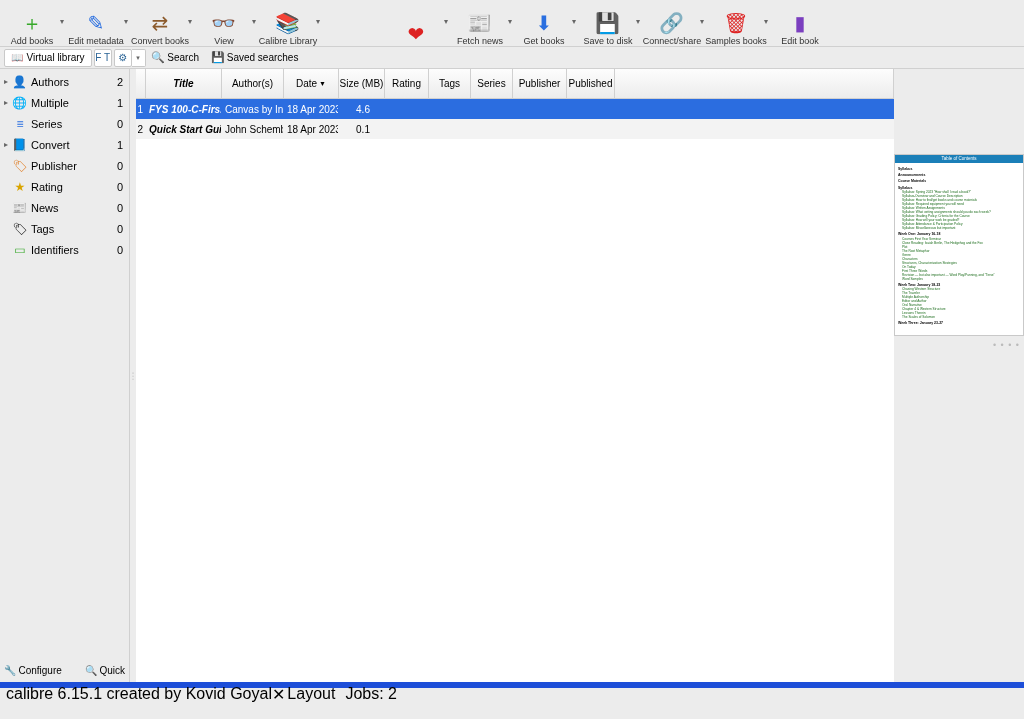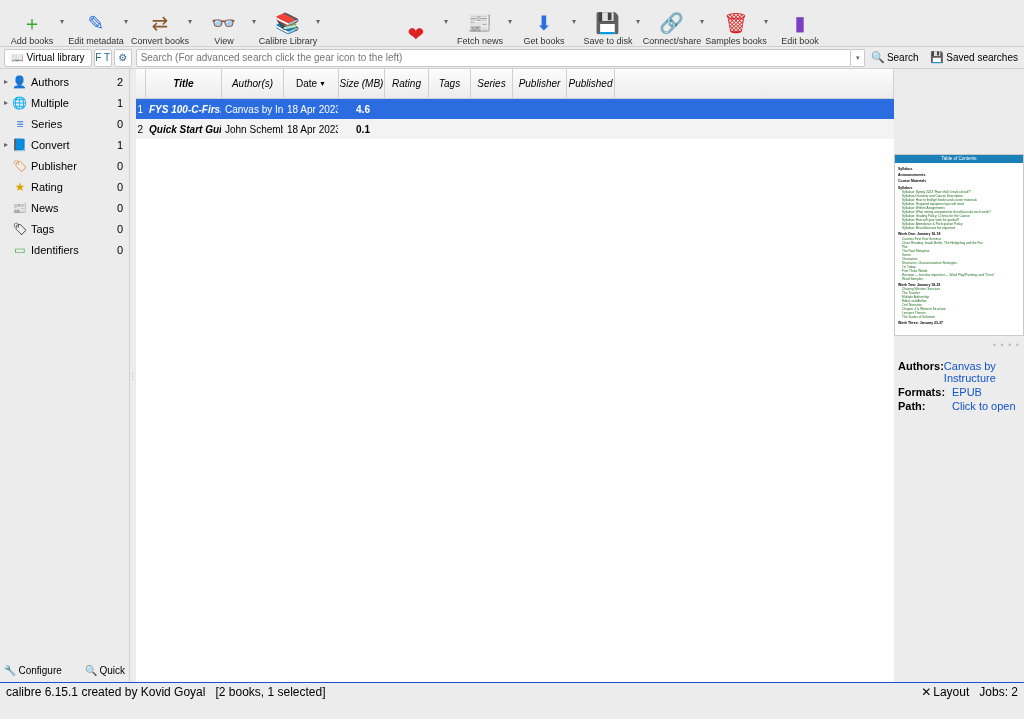--- a/index.html
+++ b/index.html
@@ -31,57 +31,57 @@
 .sb-item .ic { width: 16px; text-align: center; font-size: 12px; margin-right: 3px; }
 .sb-item .txt { flex: 1; }
 .sb-item .cnt { width: 14px; text-align: right; padding-right: 6px; color: #000; }
 .sb-foot { display: flex; justify-content: space-between; padding: 2px 4px 6px; font-size: 10px; }
 .sb-foot span { display: flex; align-items: center; gap: 2px; cursor: pointer; }
 
 .drag-dots { width: 6px; display:flex; align-items:center; justify-content:center; color:#bbb; font-size:9px; }
 
 .center { flex: 1; background: #fff; display: flex; flex-direction: column; }
 .thead { display: flex; height: 30px; font-size: 10px; border-bottom: 1px solid #d0d0d0; background: linear-gradient(#fdfdfd,#ececec); }
-.th { border-right: 1px solid #d0d0d0; display: flex; align-items: center; justify-content: center; font-style: italic; }
+.th { border-right: 1px solid #d0d0d0; display: flex; align-items: center; justify-content: center; }
 .th.sort { font-weight: normal; font-style: normal;}
 .th .s-ar { font-size: 7px; margin-left: 2px; }
 .col-num { width: 10px; }
 .col-title { width: 76px; font-style: italic; font-weight: bold;}
 .col-auth { width: 62px; }
 .col-date { width: 55px; }
 .col-size { width: 46px; }
 .col-rating { width: 44px; }
 .col-tags { width: 42px; }
 .col-series { width: 42px; }
 .col-pub { width: 54px; }
 .col-published { width: 48px; text-align: center; }
 .col-rest { flex: 1; }
 
 .tbody { flex: 1; }
 .tr { display: flex; height: 20px; font-size: 10px; align-items: center; }
 .tr.sel { background: #2b6de0; color: #fff; }
 .tr .td { border-right: 1px solid transparent; padding-left: 3px; overflow: hidden; white-space: nowrap; text-overflow: ellipsis; display:flex; align-items:center;}
 .tr .td.num { justify-content: flex-end; padding-right: 2px; }
-.tr .td.size { justify-content: center; font-weight: bold; }
+.tr .td.size { justify-content: center; }
 .tr.alt { background: #f3f3f3; }
 
 .rightpane { width: 130px; background: #ececec; display: flex; flex-direction: column; }
 .preview { margin: 0 0 4px; width: 130px; height: 182px; background: #fff; border: 1px solid #c9c9c9; overflow: hidden; font-size: 3.2px; color: #1a6b1a; line-height: 1.25; }
 .preview .hdr { background: #1b7fb8; color: #fff; text-align: center; font-size: 4.5px; padding: 1px 0; }
 .preview .body { padding: 2px 3px; }
 .preview .sec { color: #000; font-weight: bold; margin-top: 2px; font-size:3.5px;}
 .preview .lnk { color: #1a6b1a; display:block; padding-left:4px;}
 .meta { padding: 10px 4px 0; font-size: 11px; }
 .meta .row { display: flex; margin-bottom: 2px; }
 .meta .k { font-weight: bold; width: 54px; }
 .meta .v { color: #1155cc; }
 .dots-row { text-align: right; padding-right: 4px; color: #bbb; font-size: 9px; letter-spacing: 1px; height:10px;}
 
 
-.status { height: 18px; border-top: 1px solid #1d4ed8; display: flex; align-items: center; font-size: 12px; padding: 0 6px; background: #ececec; }
+.status { height: 18px; border-top: 6px solid #1d4ed8; display: flex; align-items: center; font-size: 16px; padding: 0 6px; background: #ececec; }
 .status .mid { flex: 1; padding-left: 10px; }
 .status .r { display: flex; gap: 10px; }
 .status .r span { display:flex; align-items:center; gap:2px; cursor:pointer;}
 
 
 .c-green{color:#36a829;} .c-blue{color:#2a6fe0;} .c-brown{color:#8b5a2b;} .c-red{color:#d22;} .c-purple{color:#7b3fbf;} .c-orange{color:#e07b1f;} .c-yell{color:#d9a400;}
 </style>
 </head>
 <body>
 
@@ -147,21 +147,20 @@
     </div>
   </div>
 
 <div class="searchrow">
   <div class="vlib">
     <span>📖</span>
     <span>Virtual library</span>
   </div>
   <div class="ft-btn">F T</div>
   <div class="gear-btn">⚙</div>
-  <input class="searchbox" placeholder="Search (For advanced search click the gear icon to the left)" style="">
   <div class="search-dd">▾</div>
   <div class="search-act">
       <span class="i">🔍</span>
       <span>Search</span>
     </div>
   <div class="search-act">
       <span class="i" style="color:#2a6fe0">💾</span>
       <span>Saved searches</span>
     </div>
 </div>
@@ -323,40 +322,25 @@
           <span class="lnk">Multiple Authorship</span>
           <span class="lnk">Editor and Author</span>
           <span class="lnk">Oral Narrative</span>
           <span class="lnk">Chapter 4 &amp; Western Structure</span>
           <span class="lnk">Lessons Therein</span>
           <span class="lnk">The Scales of Solomon</span>
           <div class="sec">Week Three: January 23-27</div>
         </div>
       </div>
     <div class="dots-row">• • • •</div>
-    <div class="meta">
-      <div class="row">
-          <span class="k">Authors:</span>
-          <span class="v">Canvas by Instructure</span>
-        </div>
-      <div class="row">
-          <span class="k">Formats:</span>
-          <span class="v">EPUB</span>
-        </div>
-      <div class="row">
-          <span class="k">Path:</span>
-          <span class="v">Click to open</span>
-        </div>
-    </div>
   </div>
 </div>
 
 <div class="status">
   <span>calibre 6.15.1 created by Kovid Goyal</span>
-  <span class="mid">[2 books, 1 selected]</span>
   <span class="r">
     <span>
         <span>✕</span>
         <span>Layout</span>
       </span>
     <span>Jobs: 2</span>
   </span>
 </div>
 
 </body></html>

